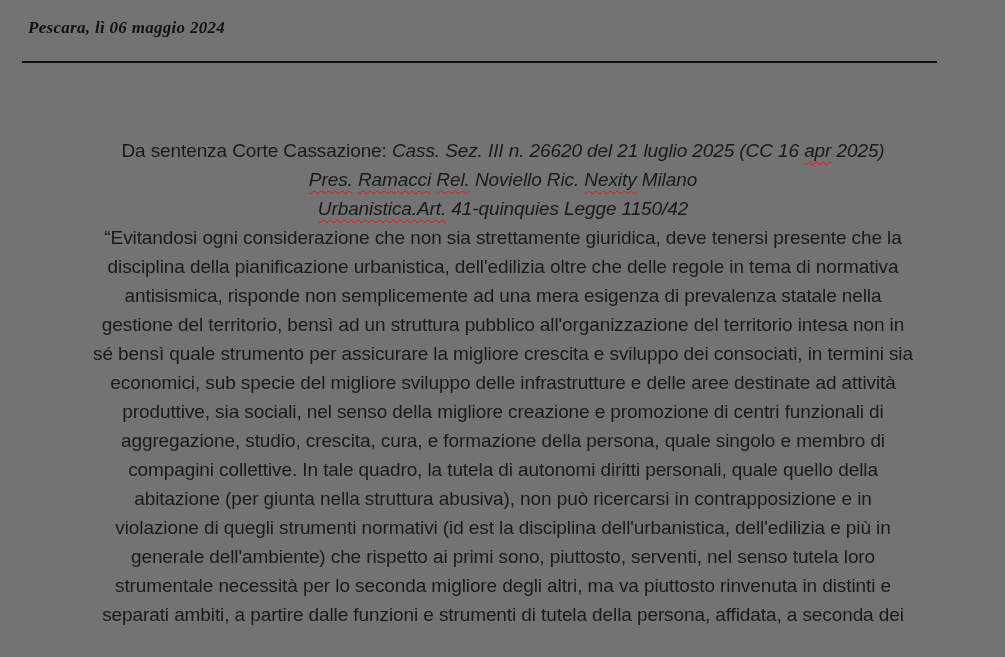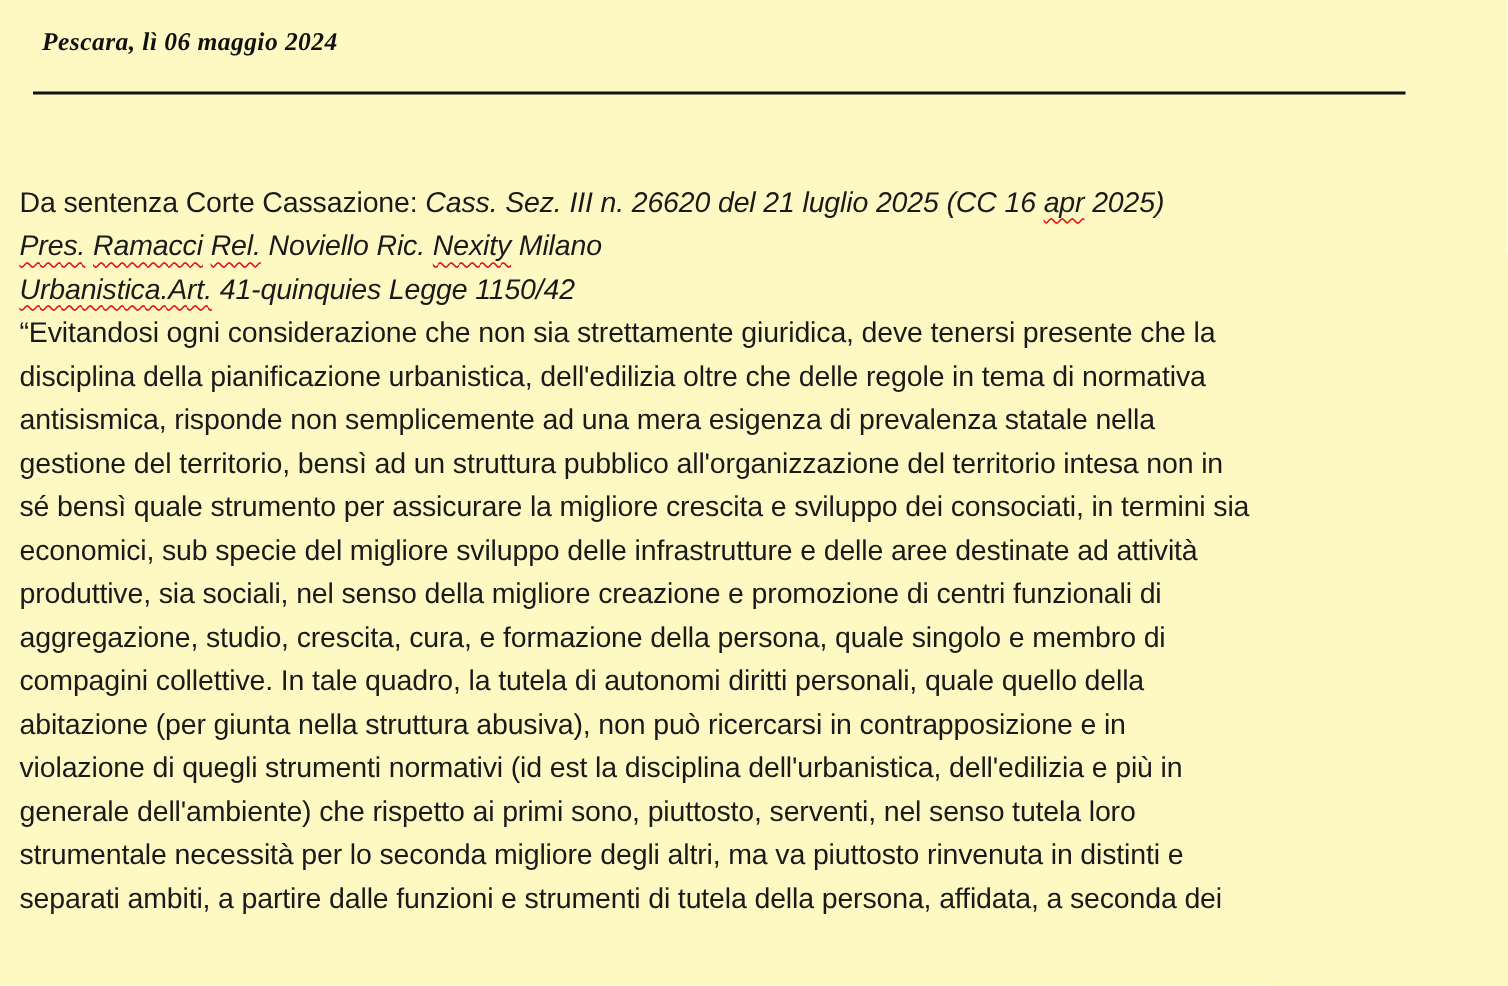--- a/index.html
+++ b/index.html
@@ -7,21 +7,21 @@
     padding: 0;
     background: #ffffff;
     width: 1005px;
     height: 657px;
     overflow: hidden;
   }
   .page {
     position: relative;
     width: 1005px;
     height: 657px;
-    background: #fef9c3;
+    background: #737373;
     font-family: "Liberation Sans", sans-serif;
     color: #1a1a1a;
   }
   .dateline {
     position: absolute;
     left: 28px;
     top: 18px;
     font-family: "Liberation Serif", serif;
     font-style: italic;
     font-weight: 600;
@@ -34,26 +34,27 @@
     position: absolute;
     left: 22px;
     top: 61px;
     width: 915px;
     height: 2px;
     background: #111111;
   }
   .content {
     position: absolute;
     left: 13px;
-    top: 121px;
+    top: 136px;
     width: 980px;
     font-size: 19px;
     line-height: 29px;
     letter-spacing: -0.1px;
     color: #1a1a1a;
+    text-align: center;
   }
   .cline, .tline {
     white-space: nowrap;
   }
   .it { font-style: italic; }
   .err {
     text-decoration-line: underline;
     text-decoration-style: wavy;
     text-decoration-color: #e01515;
     text-decoration-thickness: 1px;

